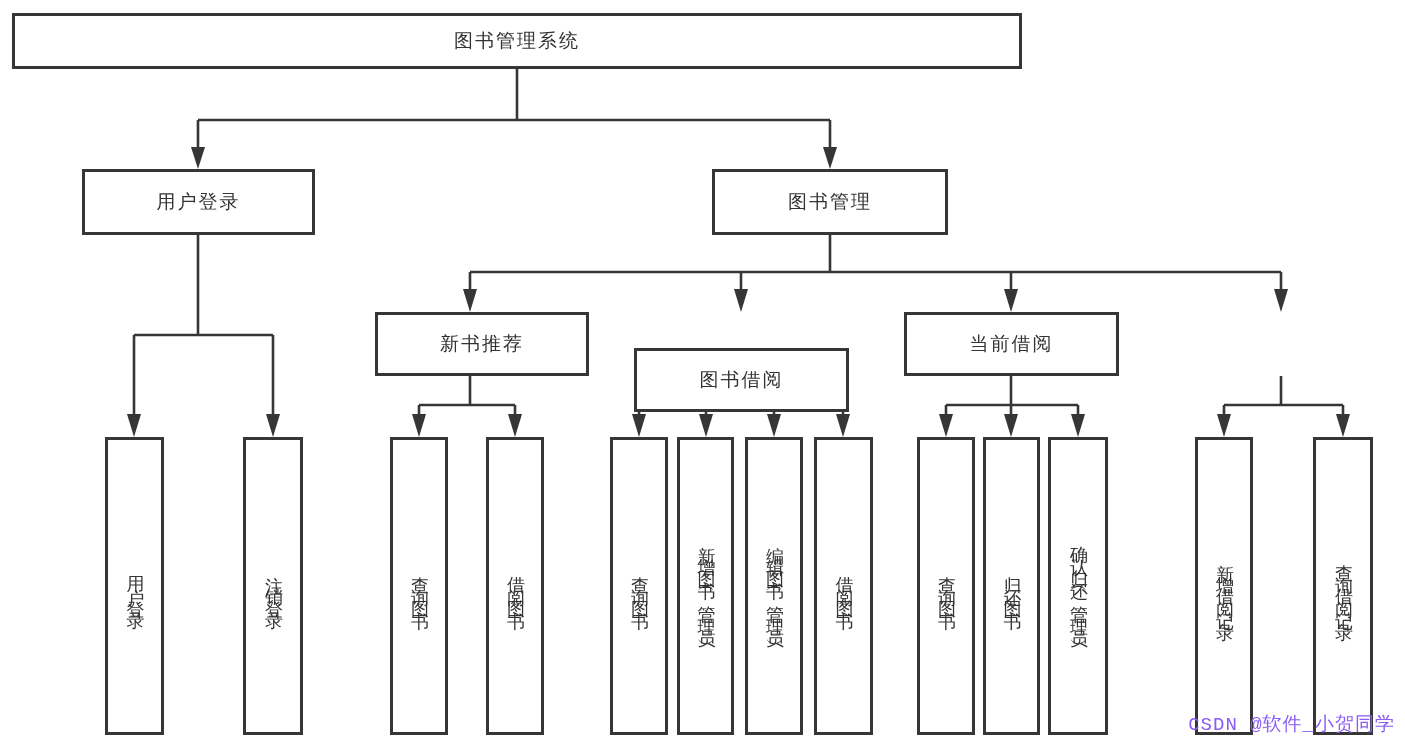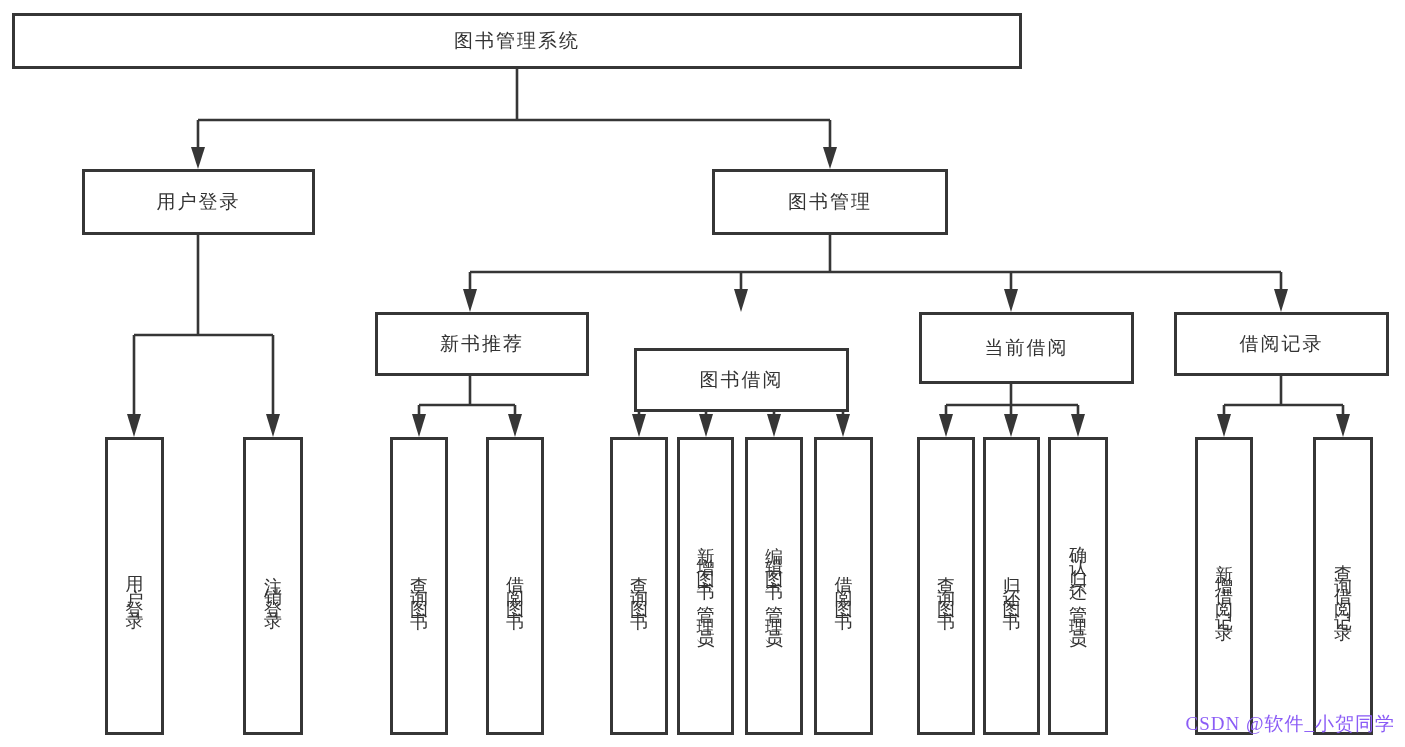--- a/index.html
+++ b/index.html
@@ -1,20 +1,20 @@
 <!DOCTYPE html>
 <html><head>
 <meta charset="utf-8">
 <style>
   html,body{margin:0;padding:0;background:#ffffff;}
   .canvas{
     position:relative;
     width:1405px;height:747px;
     background:#ffffff;
-    font-family:Liberation Serif, serif;
+    font-family:Liberation Mono, monospace;
     overflow:hidden;
   }
   .connectors{position:absolute;left:0;top:0;z-index:1;}
   .connectors path{stroke:#363636;stroke-width:2.6;fill:none;}
   .connectors polygon{fill:#363636;stroke:none;}
   .box{
     position:absolute;
     box-sizing:border-box;
     border:3px solid #363636;
     background:#ffffff;
@@ -96,22 +96,21 @@
     </g>
   </svg>
 
   <div class="box h-box" style="left:12px;top:13px;width:1010px;height:56px;">图书管理系统</div>
 
   <div class="box h-box" style="left:82px;top:169px;width:233px;height:66px;">用户登录</div>
   <div class="box h-box" style="left:712px;top:169px;width:236px;height:66px;">图书管理</div>
 
   <div class="box h-box" style="left:363px;top:312px;width:214px;height:64px;margin-left:12px;">新书推荐</div>
   <div class="box h-box" style="left:634px;top:312px;width:215px;height:64px;margin-top:36px;">图书借阅</div>
-  <div class="box h-box" style="left:904px;top:312px;width:215px;height:72px;margin-left:15px;">当前借阅</div>
-  <div class="box h-box" style="left:1174px;top:312px;width:215px;height:64px;">借阅记录</div>
+  <div class="box h-box" style="left:904px;top:312px;width:215px;height:64px;">当前借阅</div>
 
   <div class="box v-box" style="left:105px;top:437px;width:59px;height:298px;">用户登录</div>
   <div class="box v-box" style="left:243px;top:437px;width:60px;height:298px;">注销登录</div>
 
   <div class="box v-box" style="left:390px;top:437px;width:58px;height:298px;">查询图书</div>
   <div class="box v-box" style="left:486px;top:437px;width:58px;height:298px;">借阅图书</div>
 
   <div class="box v-box" style="left:610px;top:437px;width:58px;height:298px;">查询图书</div>
   <div class="box v-box" style="left:677px;top:437px;width:57px;height:298px;">新增图书（管理员）</div>
   <div class="box v-box" style="left:745px;top:437px;width:58px;height:298px;">编辑图书（管理员）</div>

